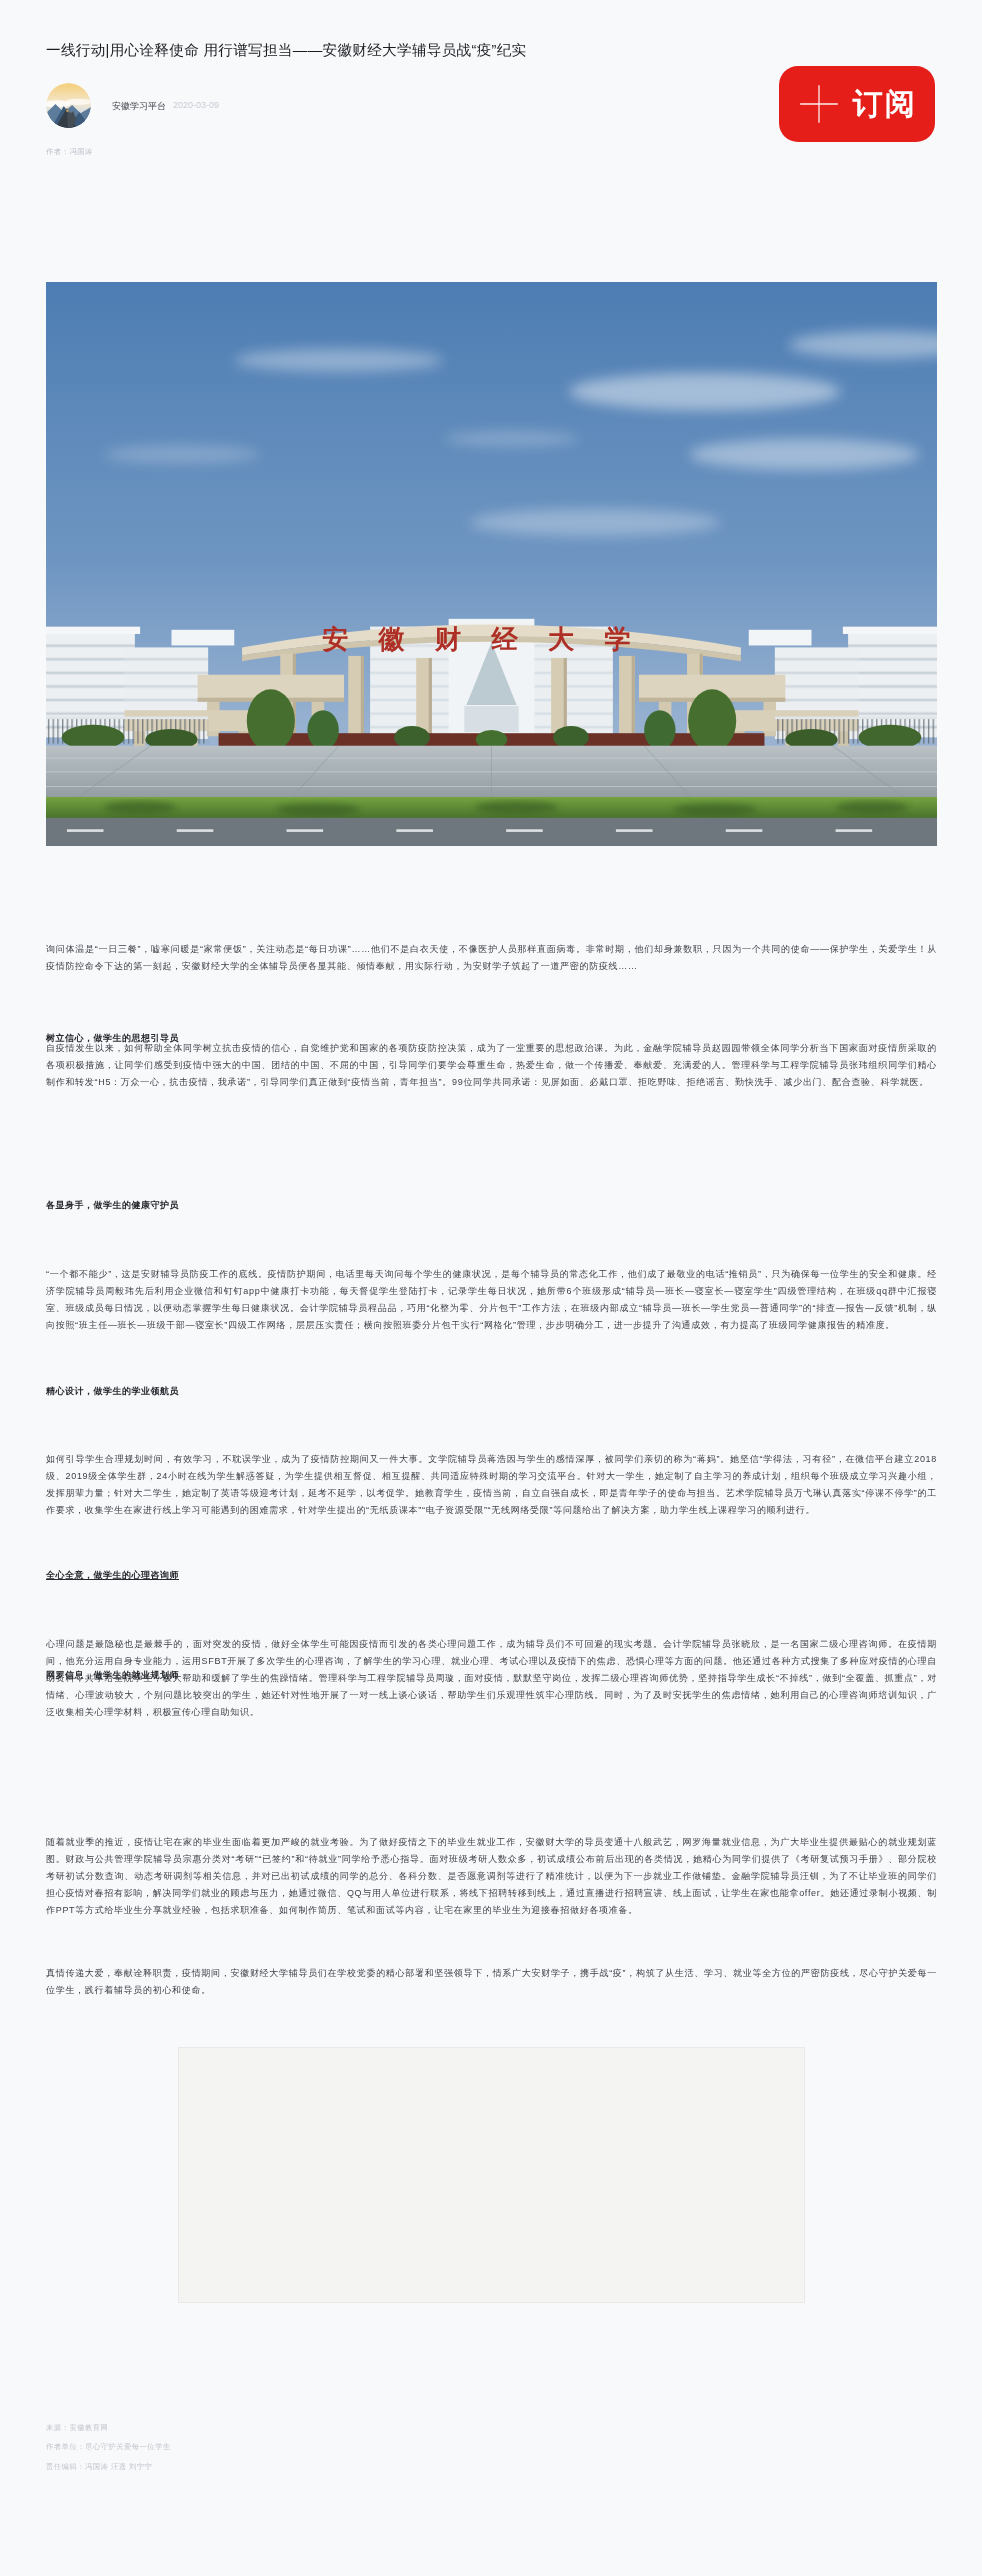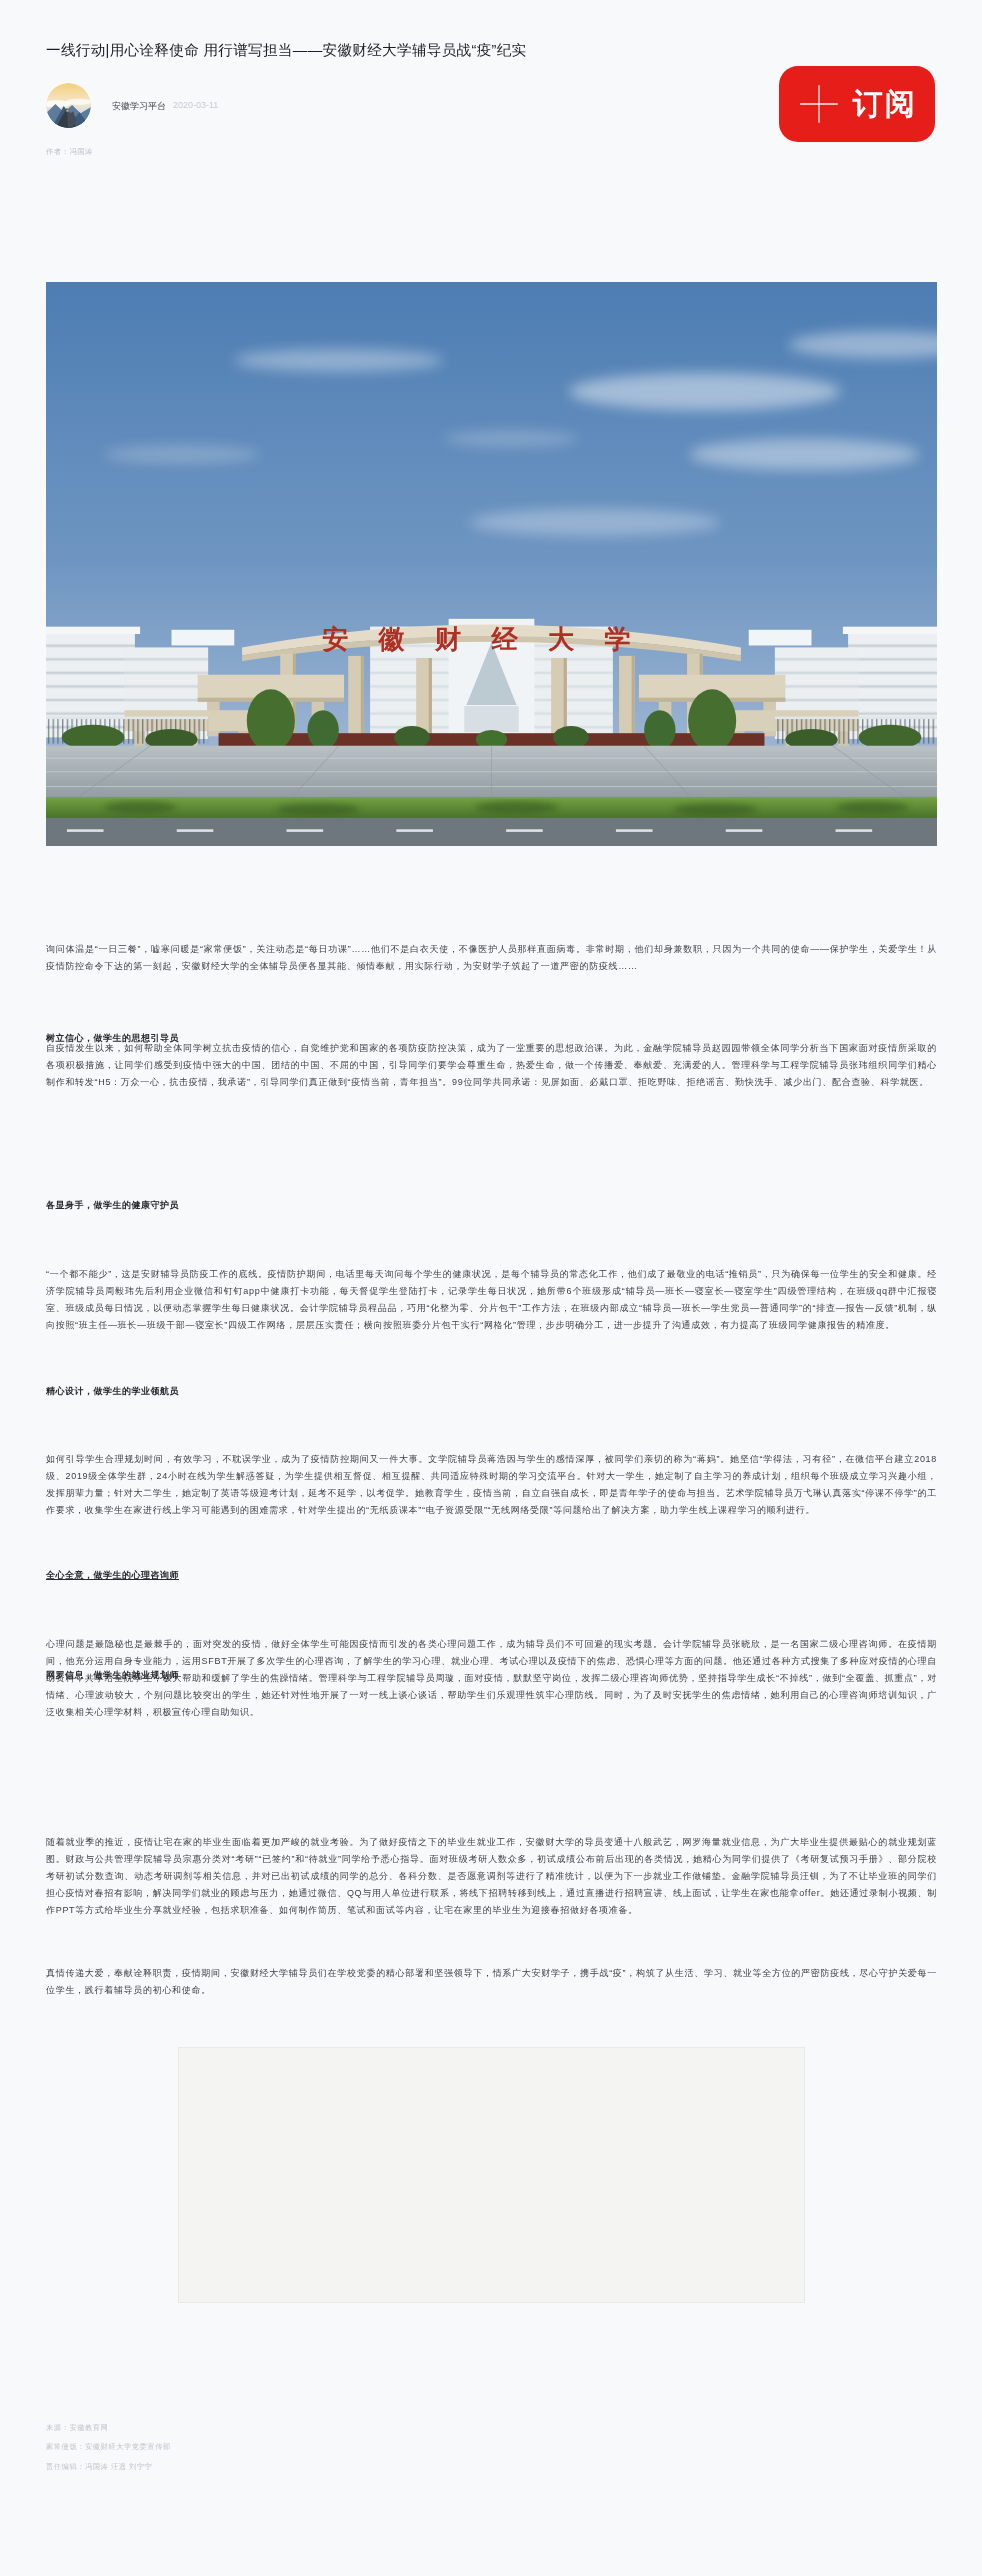--- a/index.html
+++ b/index.html
@@ -90,21 +90,21 @@
         <ellipse cx="62" cy="36" rx="24" ry="6" fill="#ffffff" opacity="0.7"></ellipse>
         <polygon points="0,58 18,40 34,56 50,42 66,58 86,46 86,86 0,86" fill="#5d7c9c"></polygon>
         <polygon points="10,86 34,44 52,70 64,56 86,86" fill="#3c597a"></polygon>
         <polygon points="18,86 40,48 58,86" fill="#343c45"></polygon>
         <polygon points="40,48 46,58 52,54 58,70 50,86 42,86" fill="#454e57"></polygon>
         <polygon points="38,52 42,50 44,54 40,56" fill="#c8a35e"></polygon>
       </g>
     </svg>
   </div>
   <span class="author-name">安徽学习平台</span>
-  <span class="pub-date">2020-03-11</span>
+  <span class="pub-date">2020-03-09</span>
 </div>
 
 <div class="abs byline">作者：冯国涛</div>
 
 <button class="abs subscribe-btn">
   <span class="plus">
     <svg width="44" height="44" viewBox="0 0 84 84">
       <path d="M42 6 V78 M6 42 H78" stroke="#ffffff" stroke-width="2.5" opacity="0.92" fill="none"></path>
     </svg>
   </span>
@@ -301,15 +301,15 @@
 
   <h2 class="sec-h pos-h5">网罗信息，做学生的就业规划师</h2>
   <p class="para pos-p5">随着就业季的推近，疫情让宅在家的毕业生面临着更加严峻的就业考验。为了做好疫情之下的毕业生就业工作，安徽财大学的导员变通十八般武艺，网罗海量就业信息，为广大毕业生提供最贴心的就业规划蓝图。财政与公共管理学院辅导员宗惠分类对“考研”“已签约”和“待就业”同学给予悉心指导。面对班级考研人数众多，初试成绩公布前后出现的各类情况，她精心为同学们提供了《考研复试预习手册》、部分院校考研初试分数查询、动态考研调剂等相关信息，并对已出初试成绩的同学的总分、各科分数、是否愿意调剂等进行了精准统计，以便为下一步就业工作做铺垫。金融学院辅导员汪钏，为了不让毕业班的同学们担心疫情对春招有影响，解决同学们就业的顾虑与压力，她通过微信、QQ与用人单位进行联系，将线下招聘转移到线上，通过直播进行招聘宣讲、线上面试，让学生在家也能拿offer。她还通过录制小视频、制作PPT等方式给毕业生分享就业经验，包括求职准备、如何制作简历、笔试和面试等内容，让宅在家里的毕业生为迎接春招做好各项准备。</p>
 
   <p class="para pos-closing">真情传递大爱，奉献诠释职责，疫情期间，安徽财经大学辅导员们在学校党委的精心部署和坚强领导下，情系广大安财学子，携手战“疫”，构筑了从生活、学习、就业等全方位的严密防疫线，尽心守护关爱每一位学生，践行着辅导员的初心和使命。</p>
 </div>
 
 <div class="abs img-placeholder"></div>
 
 <div class="credit credit-source">来源：安徽教育网</div>
-<div class="credit credit-unit">家常便饭：安徽财经大学党委宣传部</div>
+<div class="credit credit-unit">作者单位：尽心守护关爱每一位学生</div>
 <div class="credit credit-editor">责任编辑：冯国涛 汪遥 刘宁宁</div>
 
 
 </body></html>

